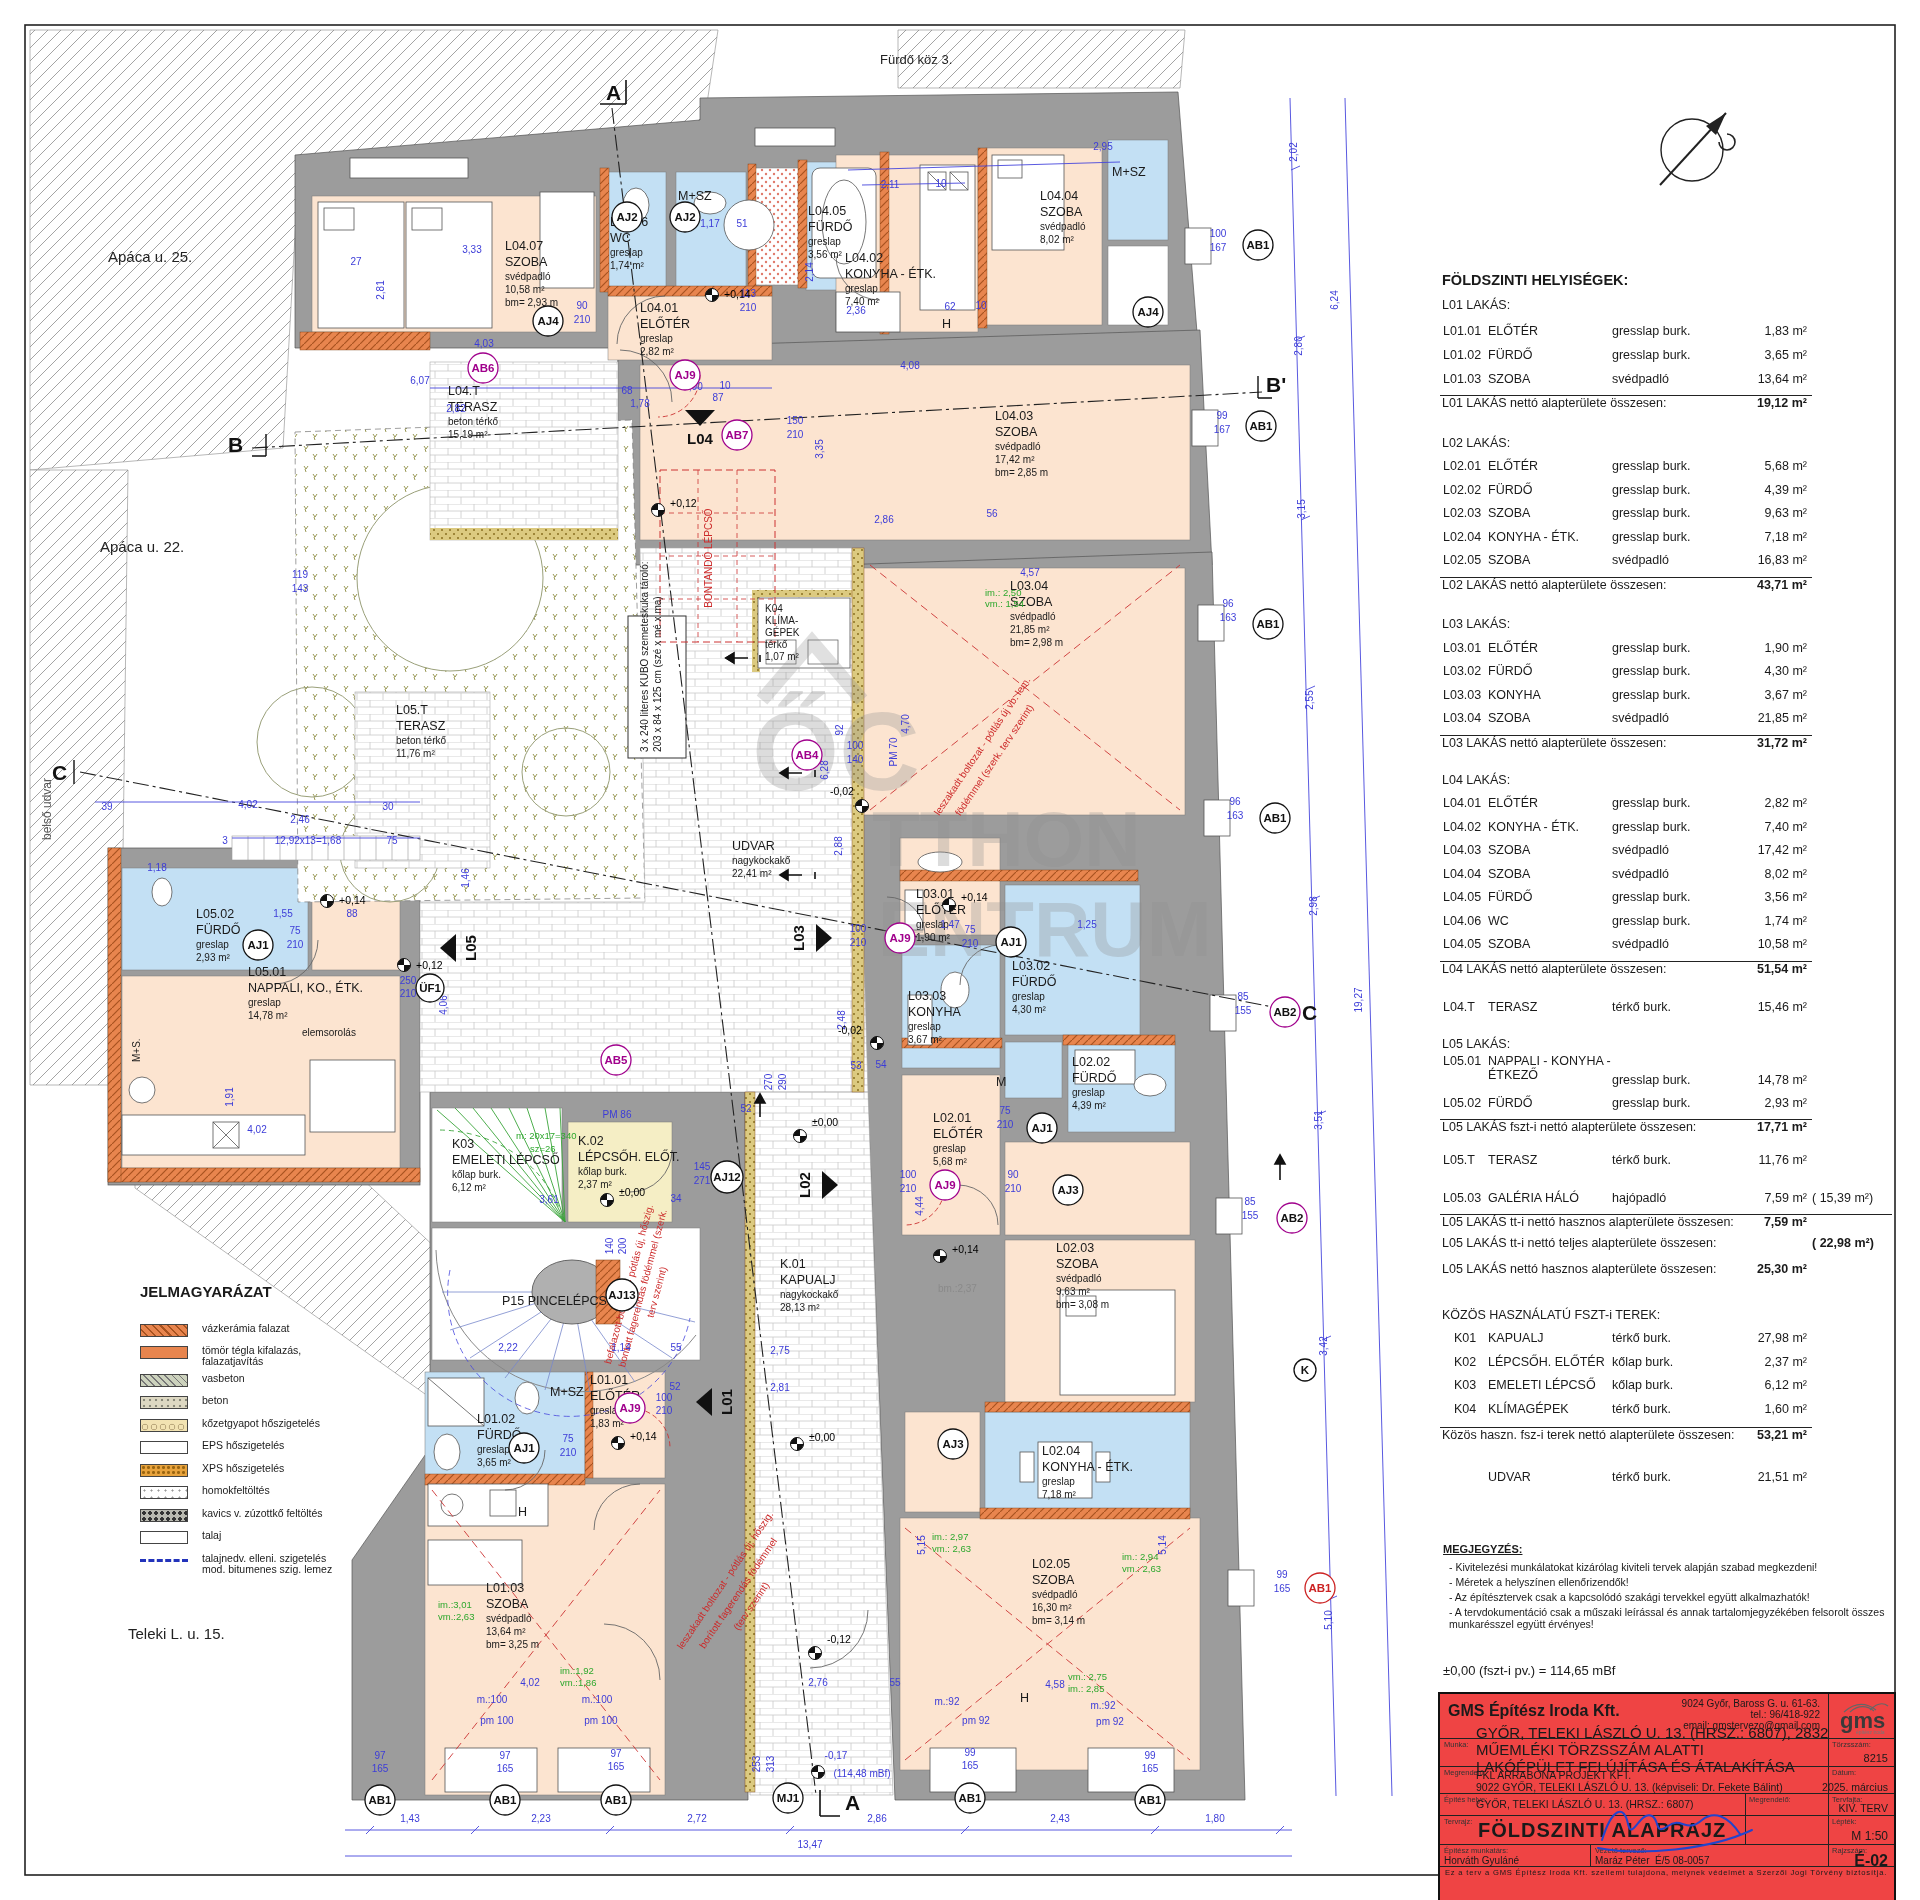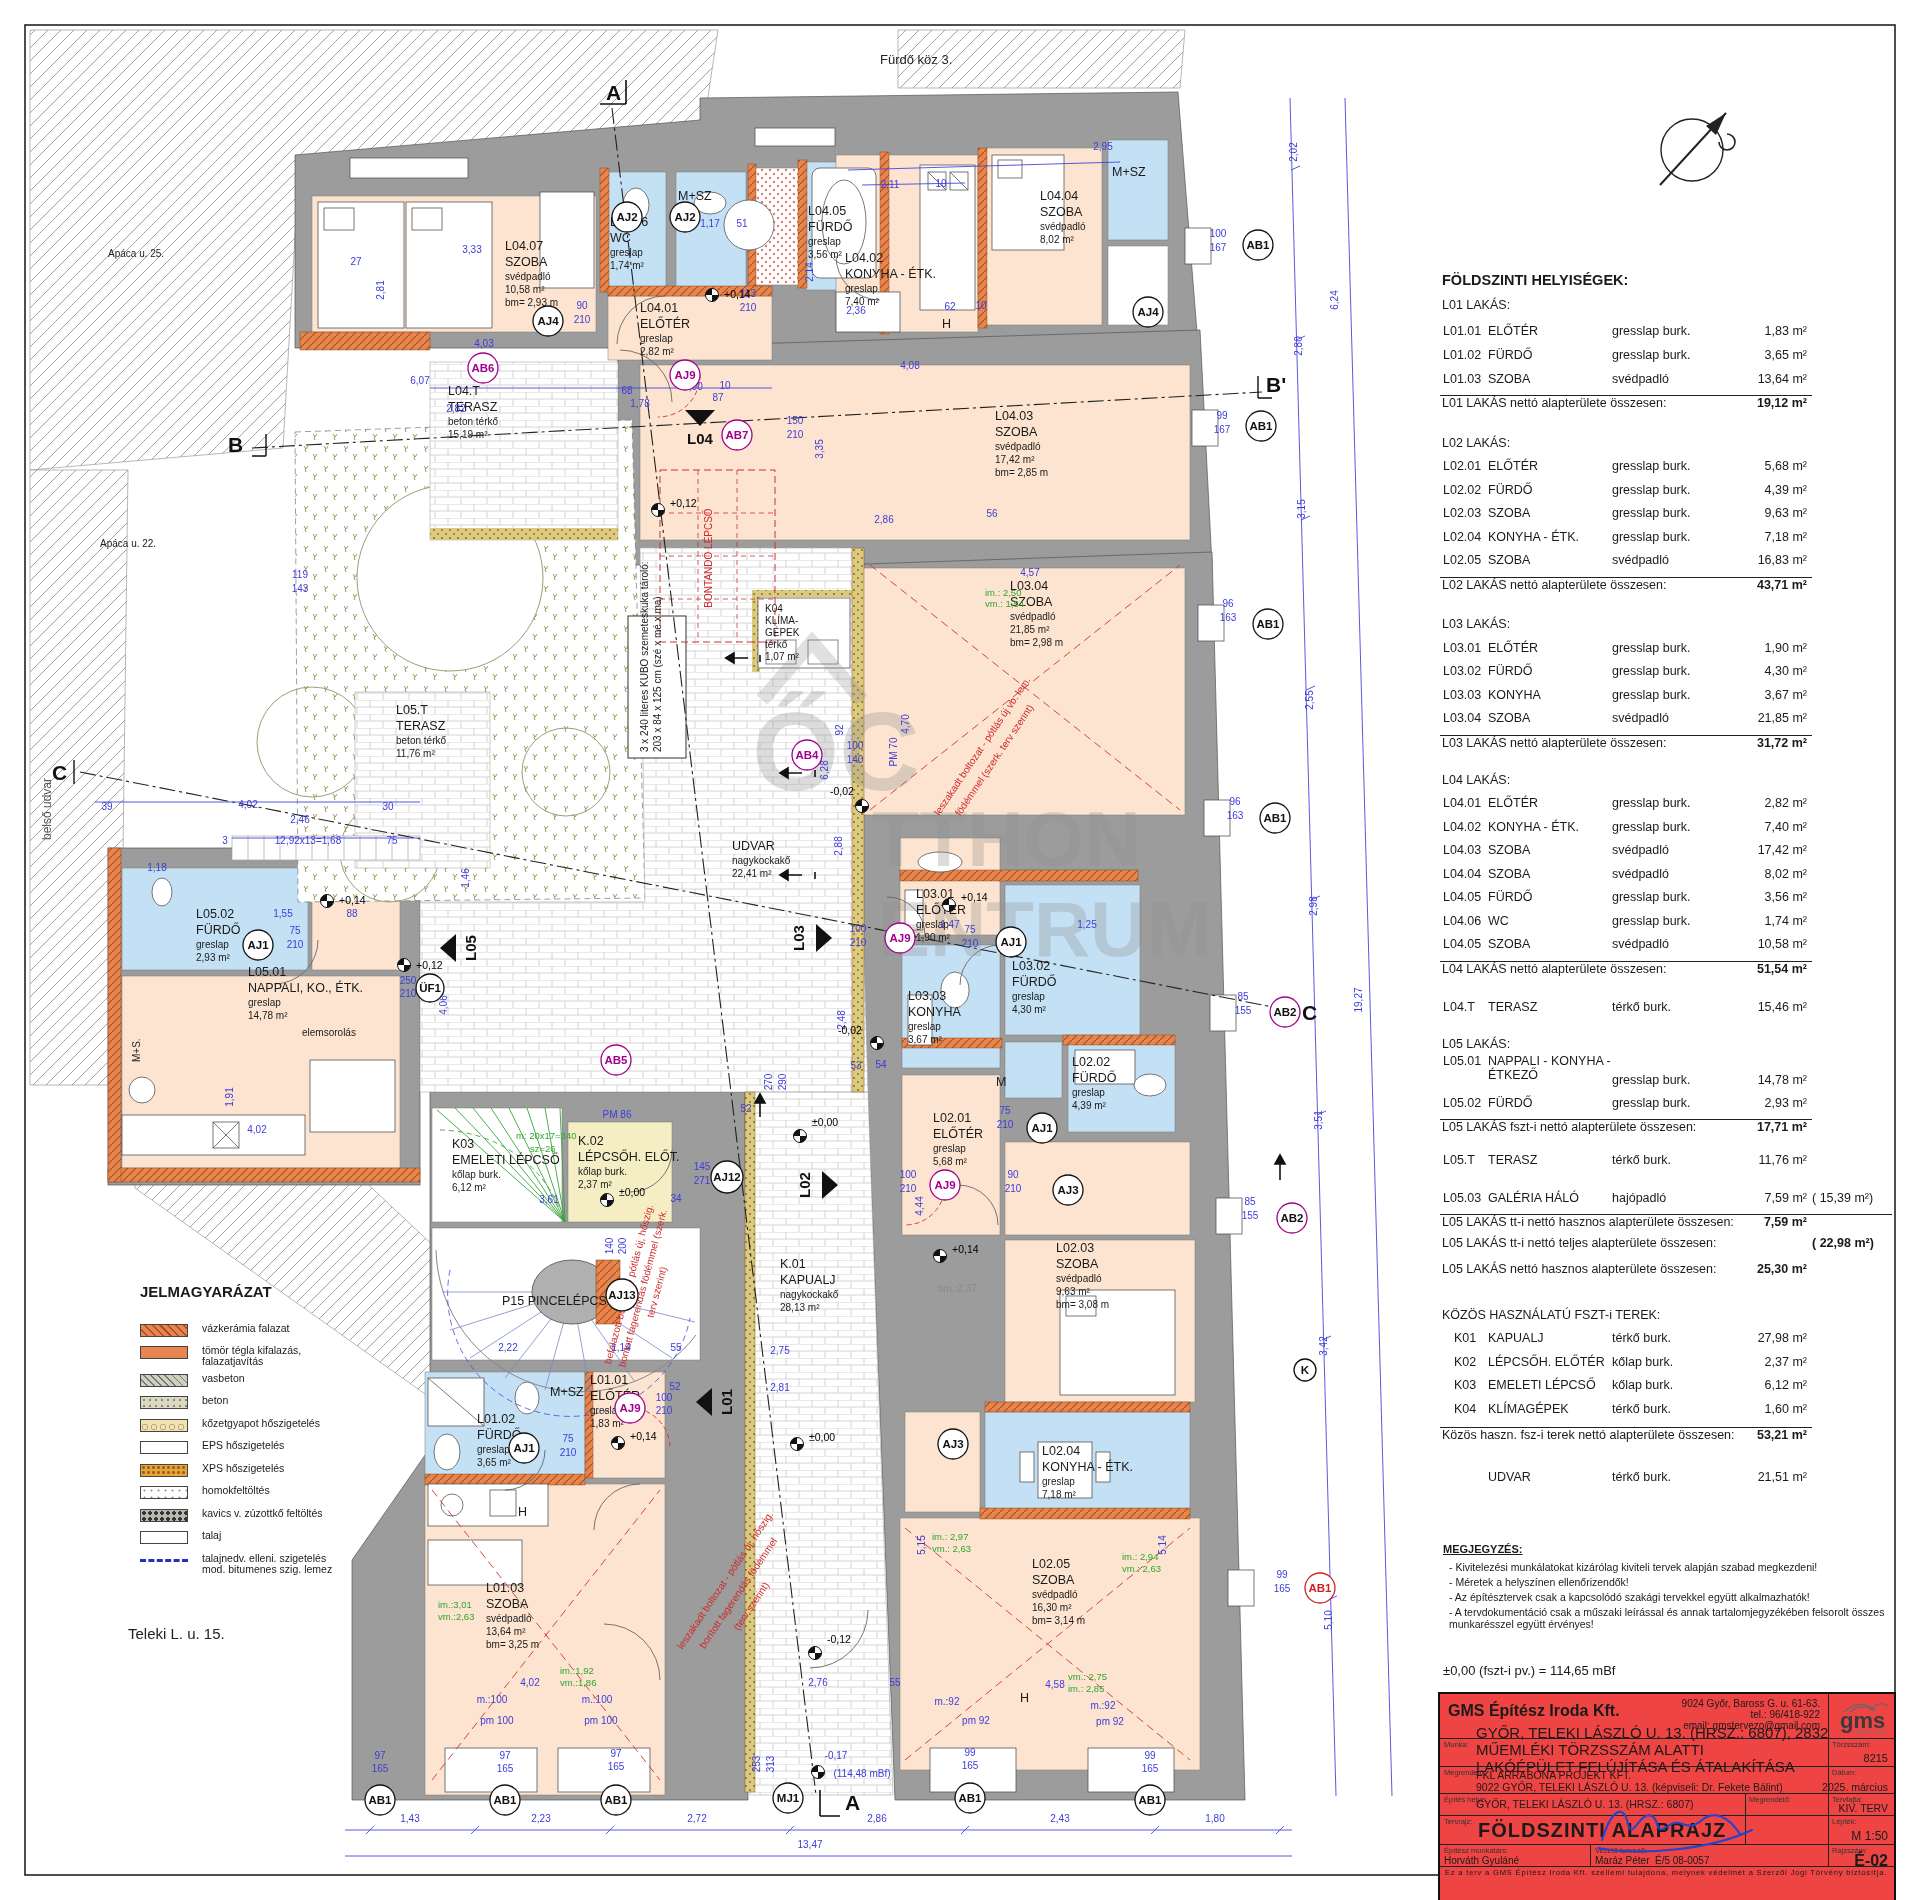--- a/index.html
+++ b/index.html
@@ -16,21 +16,21 @@
   .mkr{fill:#cc2222;}
   .mc{fill:#fff;stroke:#111;stroke-width:1.3;}
   .mcm{stroke:#a0008c;}
   .mcr{stroke:#cc2222;}
   .red{fill:#cc2b2b;font-size:10px;text-anchor:middle;}
   .grn{fill:#2ea82e;font-size:9.5px;}
   .gry{fill:#8a8a8a;font-size:10px;}
   .flag{font-size:15px;font-weight:bold;fill:#111;text-anchor:middle;}
   .sec{font-size:21px;font-weight:bold;fill:#111;}
   .wm{fill:#8f8f8f;opacity:.30;font-weight:bold;}
-  .street{position:absolute;font-size:10px;color:#222;z-index:2;}
+  .street{position:absolute;font-size:15px;color:#222;z-index:2;}
   
   #sched{left:1440px;top:215px;width:452px;height:1320px;font-size:12.5px;}
   #sched .ttl{position:absolute;top:57px;left:2px;font-weight:bold;font-size:14.5px;}
   .srow{position:absolute;left:0;width:452px;height:24px;}
   .srow span{position:absolute;white-space:pre-line;}
   .s-id{left:3px;}  .s-nm{left:48px;} .s-fin{left:172px;} 
   .s-ar{left:255px;width:112px;text-align:right;} .s-pr{left:372px;width:80px;}
   .hd span{left:2px;}
   .tot{border-top:1.6px solid #222;width:372px;}
   .tot .s-tl{left:2px;} .tot .s-ar{font-weight:bold;}

